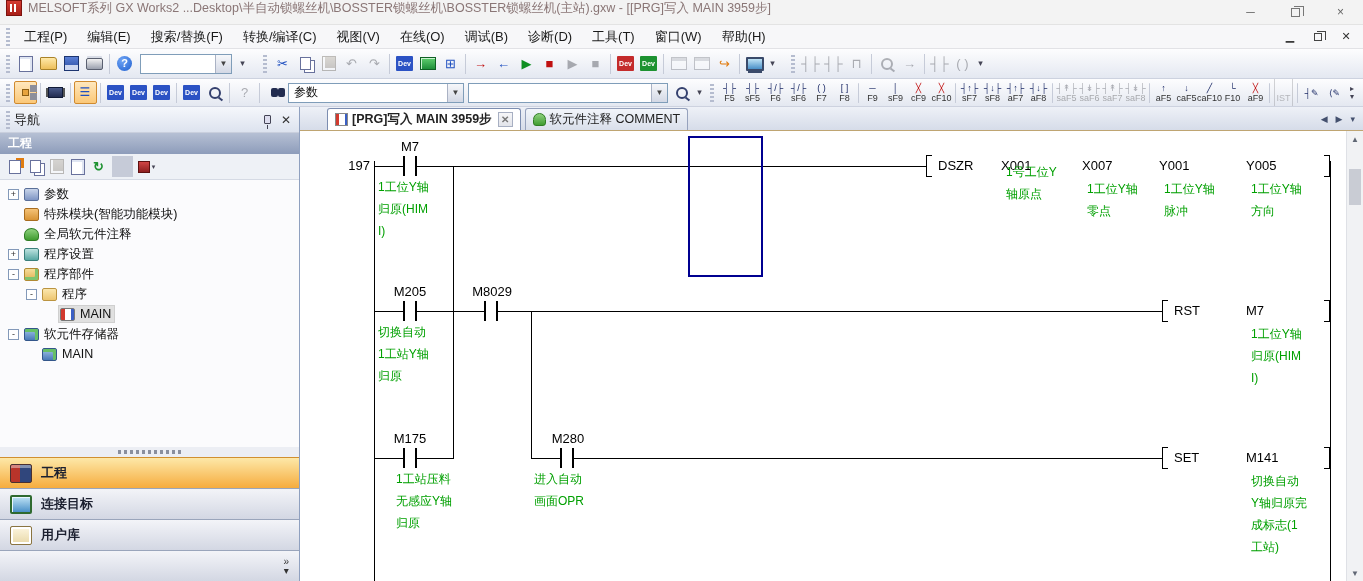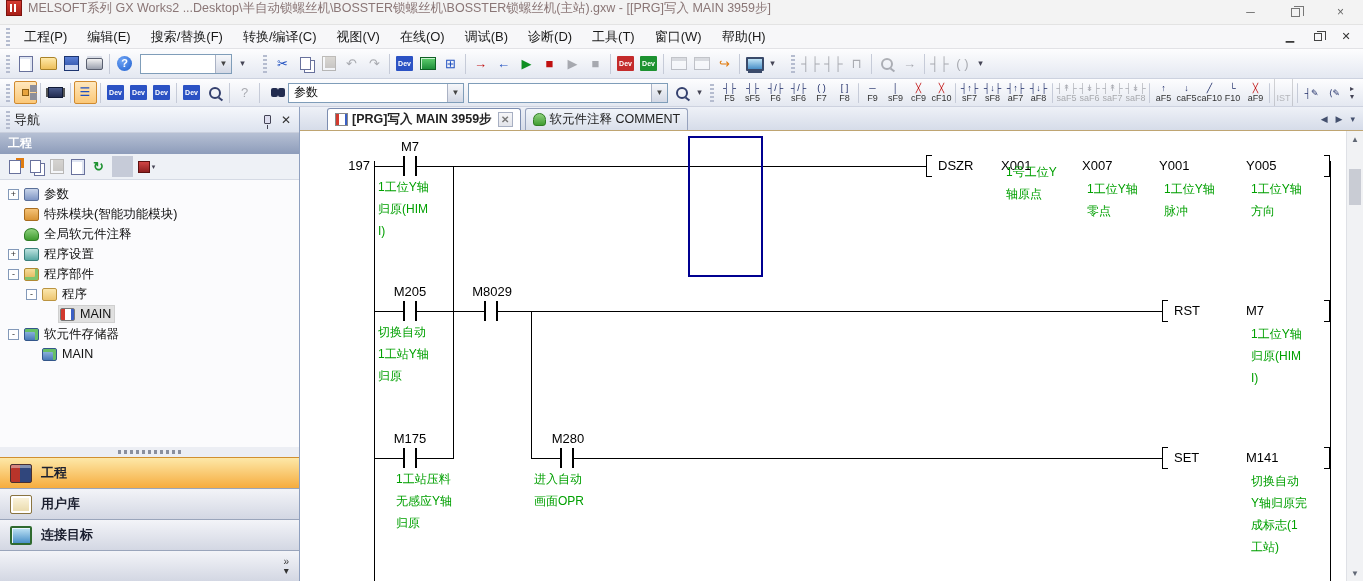--- a/index.html
+++ b/index.html
@@ -573,26 +573,26 @@
         </div>
       </div>
     <div class="splitdots"></div>
     <div>
 
     <div class="navbtn active">
           <span class="nbi nbi-proj"></span>
           <span>工程</span>
         </div>
         <div class="navbtn">
+          <span class="nbi nbi-conn"></span>
+          <span>连接目标</span>
+        </div>
+        <div class="navbtn">
           <span class="nbi nbi-lib"></span>
           <span>用户库</span>
-        </div>
-        <div class="navbtn">
-          <span class="nbi nbi-conn"></span>
-          <span>连接目标</span>
         </div>
       </div>
     <div class="navfoot">
       <span class="chev">
           <span>»</span>
           <span>▾</span>
         </span>
     </div>
   </div>
 

